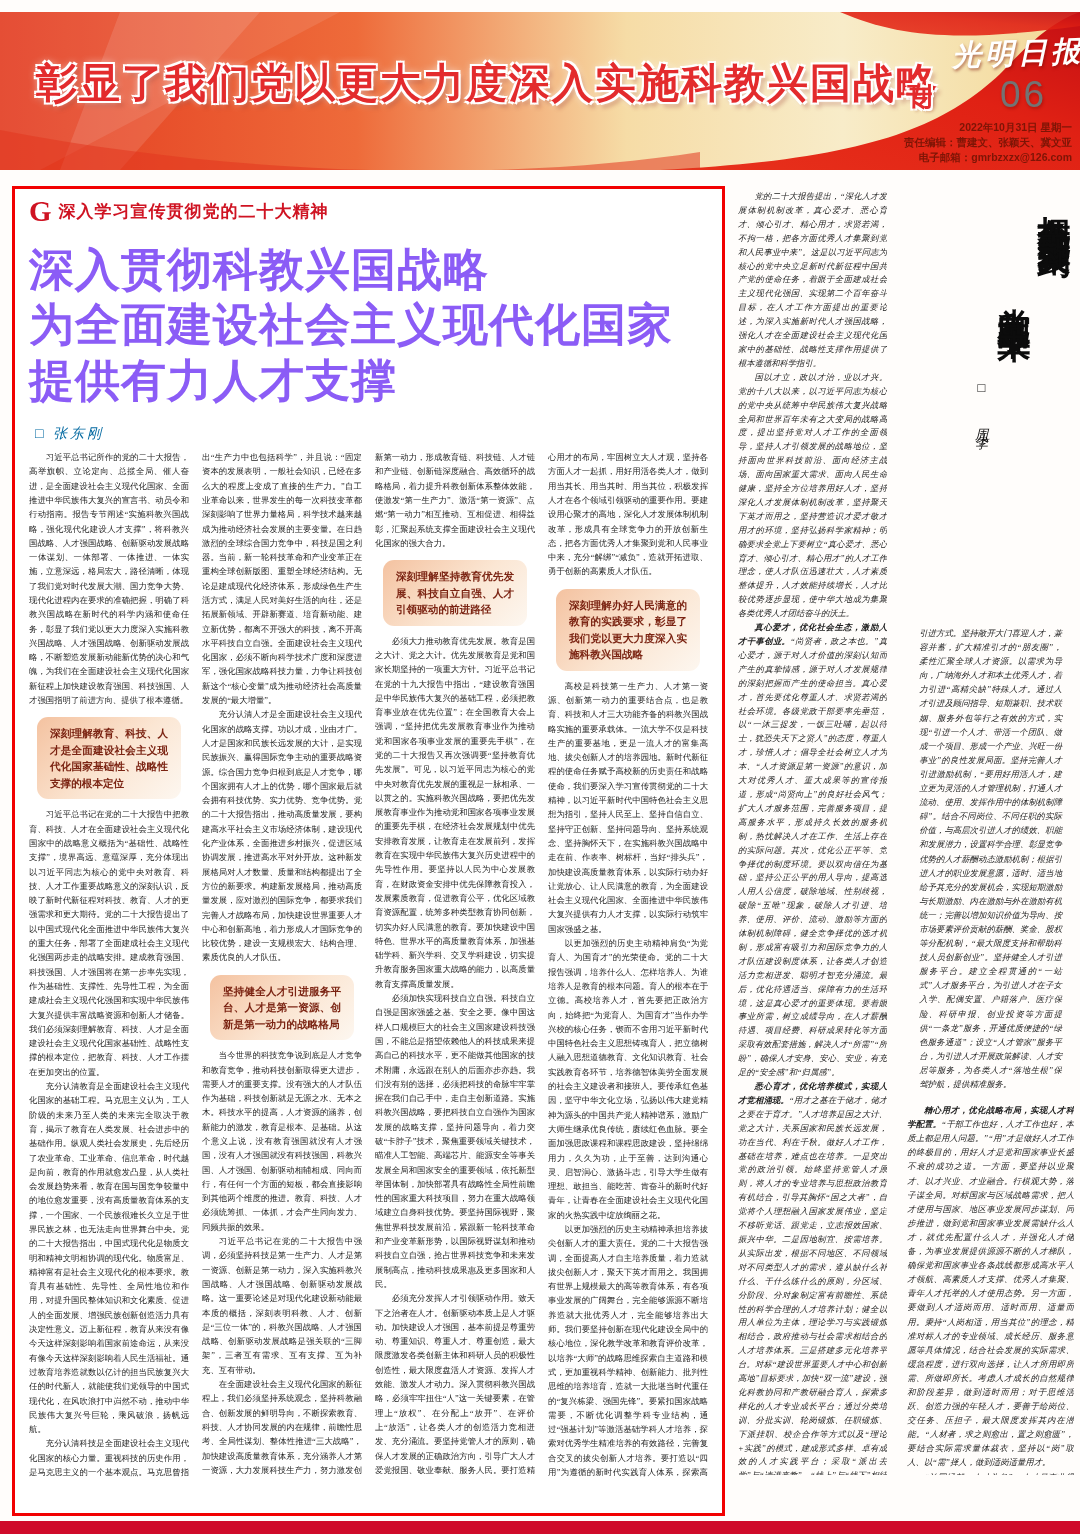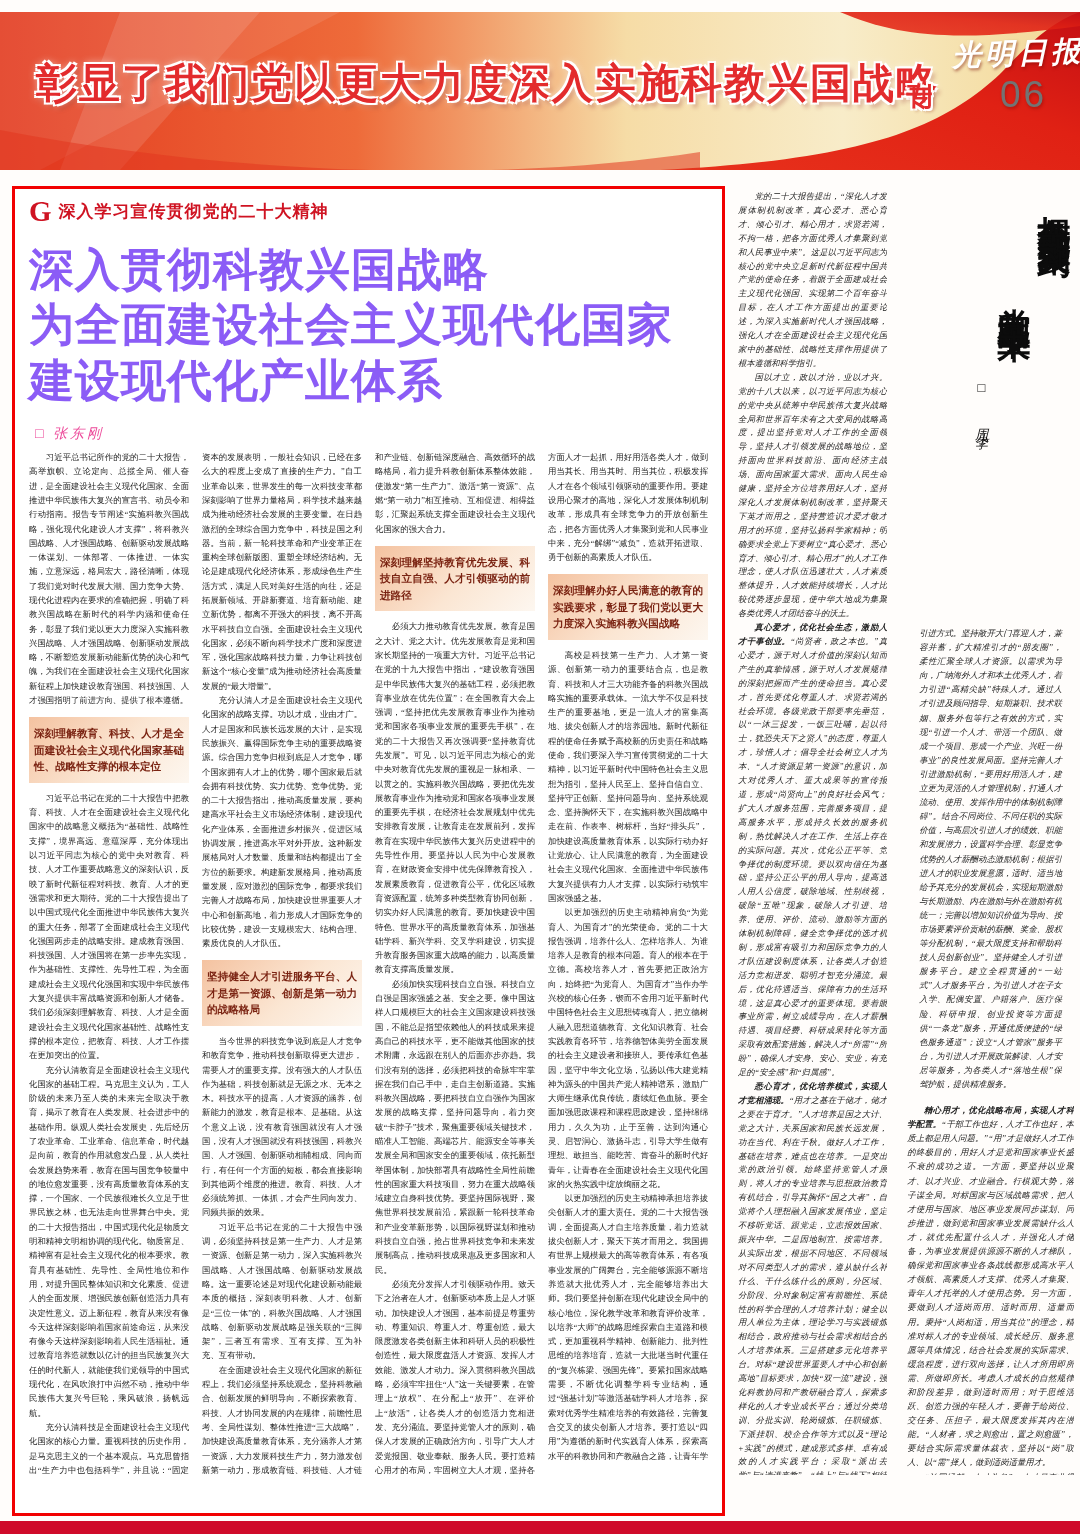--- a/index.html
+++ b/index.html
@@ -23,28 +23,28 @@
   .dateblock{position:absolute;right:8px;top:108px;text-align:right;
     font-family:"Liberation Sans","DejaVu Sans",sans-serif;font-weight:700;
     font-size:10.5px;line-height:15px;color:#7d1506;}
   
   .left-article{position:absolute;left:12px;top:186px;width:713px;height:1330px;background:#fff;
     border:3px solid #f20000;box-sizing:border-box;padding:10px 14px;}
   .kicker{display:flex;align-items:center;gap:6px;color:#cf1322;
     font-family:"Liberation Sans","DejaVu Sans",sans-serif;font-weight:800;font-size:17px;letter-spacing:1px;}
   .kicker .glogo{font-family:"Liberation Serif",serif;font-weight:900;font-size:29px;line-height:24px;color:#cf1322;}
   .main-headline{margin-top:20px;font-weight:900;font-size:45px;line-height:1.23;letter-spacing:1px;color:#8b5cf6;}
-  .byline{margin:16px 0 8px 6px;font-size:14px;letter-spacing:3px;font-style:italic;color:#ec4899;}
+  .byline{margin:16px 0 8px 6px;font-size:14px;letter-spacing:3px;font-style:italic;color:#0369a1;}
   .article-body{margin-top:8px;height:1032px;overflow:hidden;column-count:4;column-gap:13px;
     font-size:8.4px;line-height:14.3px;text-align:justify;color:#1e1e1e;}
   .blk-para{text-indent:2em;margin:0;}
-  .blk-subhead{break-inside:avoid;margin:9px 0;padding:8px 5px;
+  .blk-subhead{break-inside:avoid;margin:9px 8px;padding:8px 13px;
     background:linear-gradient(135deg,#f4c2a0,#fbe6d3 55%,#fdf7f0);
     font-family:"Liberation Sans","DejaVu Sans",sans-serif;
-    color:#7b2413;font-weight:700;font-size:10.6px;line-height:16.5px;text-align:justify;}
+    color:#7b2413;font-weight:700;font-size:10.6px;line-height:16.5px;text-align:justify;border-radius:11px;}
   
   .right-article{position:absolute;left:738px;top:190px;width:336px;height:1292px;display:flex;gap:20px;}
   .r-col{font-style:italic;font-size:8.3px;line-height:13.9px;text-align:justify;color:#222;overflow:hidden;}
   .r-col1{width:152px;height:1285px;}
   .r-col2{width:170px;height:1285px;display:flex;flex-direction:column;}
   .r-headline-block{height:425px;flex:none;writing-mode:vertical-rl;text-orientation:upright;font-style:normal;}
   .vh-line{font-weight:900;font-size:33px;letter-spacing:3px;line-height:40px;color:#0c0c0c;display:block;}
   .vh-line2{padding-top:92px;}
   .vh-author{display:block;font-size:13px;letter-spacing:4px;padding-top:190px;line-height:26px;
     font-style:italic;color:#111;}
@@ -79,31 +79,36 @@
       <path d="M660,158 C860,148 940,118 1000,62 C1030,30 1052,10 1080,0 L1080,158 Z" fill="url(#ribbon)"></path>
       <path d="M840,0 C900,26 960,30 1080,14 L1080,0 Z" fill="url(#ribbon)" opacity="0.9"></path>
       <path d="M0,0 L340,0 L40,158 L0,158 Z" fill="#ffffff" opacity="0.10"></path>
       <path d="M120,0 L260,0 L120,158 L60,158 Z" fill="#ffffff" opacity="0.12"></path>
       <path d="M0,118 C260,168 520,168 700,140 L700,158 L0,158 Z" fill="#e2371f" opacity="0.55"></path>
     </svg>
     <div class="banner-title">彰显了我们党以更大力度深入实施科教兴国战略</div>
     <div class="edition-label">专刊</div>
     <div class="masthead">光明日报</div>
     <div class="page-number">06</div>
+    <div class="dateblock">
+      <div>2022年10月31日 星期一</div>
+      <div>责任编辑：曹建文、张颖天、冀文亚</div>
+      <div>电子邮箱：gmrbzxzx@126.com</div>
+    </div>
   </div>
 
   <div class="left-article">
     <div class="kicker">
       <span class="glogo">G</span>
       <span>深入学习宣传贯彻党的二十大精神</span>
     </div>
     <div class="main-headline">
       <div>深入贯彻科教兴国战略</div>
       <div>为全面建设社会主义现代化国家</div>
-      <div>建设现代化产业体系</div>
+      <div>提供有力人才支撑</div>
     </div>
     <div class="byline">□ 张东刚</div>
     <div class="article-body">
         <div class="blk-para">习近平总书记所作的党的二十大报告，高举旗帜、立论定向、总揽全局、催人奋进，是全面建设社会主义现代化国家、全面推进中华民族伟大复兴的宣言书、动员令和行动指南。报告专节阐述“实施科教兴国战略，强化现代化建设人才支撑”，将科教兴国战略、人才强国战略、创新驱动发展战略一体谋划、一体部署、一体推进、一体实施，立意深远，格局宏大，路径清晰，体现了我们党对时代发展大潮、国力竞争大势、现代化进程内在要求的准确把握，明确了科教兴国战略在新时代的科学内涵和使命任务，彰显了我们党以更大力度深入实施科教兴国战略、人才强国战略、创新驱动发展战略，不断塑造发展新动能新优势的决心和气魄，为我们在全面建设社会主义现代化国家新征程上加快建设教育强国、科技强国、人才强国指明了前进方向、提供了根本遵循。</div>
         <div class="blk-subhead">深刻理解教育、科技、人才是全面建设社会主义现代化国家基础性、战略性支撑的根本定位</div>
         <div class="blk-para">习近平总书记在党的二十大报告中把教育、科技、人才在全面建设社会主义现代化国家中的战略意义概括为“基础性、战略性支撑”，境界高远、意蕴深厚，充分体现出以习近平同志为核心的党中央对教育、科技、人才工作重要战略意义的深刻认识，反映了新时代新征程对科技、教育、人才的更强需求和更大期待。党的二十大报告提出了以中国式现代化全面推进中华民族伟大复兴的重大任务，部署了全面建成社会主义现代化强国两步走的战略安排。建成教育强国、科技强国、人才强国将在第一步率先实现，作为基础性、支撑性、先导性工程，为全面建成社会主义现代化强国和实现中华民族伟大复兴提供丰富战略资源和创新人才储备。我们必须深刻理解教育、科技、人才是全面建设社会主义现代化国家基础性、战略性支撑的根本定位，把教育、科技、人才工作摆在更加突出的位置。</div>
         <div class="blk-para">充分认清教育是全面建设社会主义现代化国家的基础工程。马克思主义认为，工人阶级的未来乃至人类的未来完全取决于教育，揭示了教育在人类发展、社会进步中的基础作用。纵观人类社会发展史，先后经历了农业革命、工业革命、信息革命，时代越是向前，教育的作用就愈发凸显，从人类社会发展趋势来看，教育在国与国竞争较量中的地位愈发重要，没有高质量教育体系的支撑，一个国家、一个民族很难长久立足于世界民族之林，也无法走向世界舞台中央。党的二十大报告指出，中国式现代化是物质文明和精神文明相协调的现代化。物质富足、精神富有是社会主义现代化的根本要求。教育具有基础性、先导性、全局性地位和作用，对提升国民整体知识和文化素质、促进人的全面发展、增强民族创新创造活力具有决定性意义。迈上新征程，教育从来没有像今天这样深刻影响着国家前途命运，从来没有像今天这样深刻影响着人民生活福祉。通过教育培养造就数以亿计的担当民族复兴大任的时代新人，就能使我们党领导的中国式现代化，在风吹浪打中岿然不动，推动中华民族伟大复兴号巨轮，乘风破浪，扬帆远航。</div>
         <div class="blk-para">充分认清科技是全面建设社会主义现代化国家的核心力量。重视科技的历史作用，是马克思主义的一个基本观点。马克思曾指出“生产力中也包括科学”，并且说：“固定资本的发展表明，一般社会知识，已经在多么大的程度上变成了直接的生产力。”自工业革命以来，世界发生的每一次科技变革都深刻影响了世界力量格局，科学技术越来越成为推动经济社会发展的主要变量。在日趋激烈的全球综合国力竞争中，科技是国之利器。当前，新一轮科技革命和产业变革正在重构全球创新版图、重塑全球经济结构。无论是建成现代化经济体系，形成绿色生产生活方式，满足人民对美好生活的向往，还是拓展新领域、开辟新赛道、培育新动能、建立新优势，都离不开强大的科技，离不开高水平科技自立自强。全面建设社会主义现代化国家，必须不断向科学技术广度和深度进军，强化国家战略科技力量，力争让科技创新这个“核心变量”成为推动经济社会高质量发展的“最大增量”。</div>
         <div class="blk-para">充分认清人才是全面建设社会主义现代化国家的战略支撑。功以才成，业由才广。人才是国家和民族长远发展的大计，是实现民族振兴、赢得国际竞争主动的重要战略资源。综合国力竞争归根到底是人才竞争，哪个国家拥有人才上的优势，哪个国家最后就会拥有科技优势、实力优势、竞争优势。党的二十大报告指出，推动高质量发展，要构建高水平社会主义市场经济体制，建设现代化产业体系，全面推进乡村振兴，促进区域协调发展，推进高水平对外开放。这种新发展格局对人才数量、质量和结构都提出了全方位的新要求。构建新发展格局，推动高质量发展，应对激烈的国际竞争，都要求我们完善人才战略布局，加快建设世界重要人才中心和创新高地，着力形成人才国际竞争的比较优势，建设一支规模宏大、结构合理、素质优良的人才队伍。</div>
         <div class="blk-subhead">坚持健全人才引进服务平台、人才是第一资源、创新是第一动力的战略格局</div>

